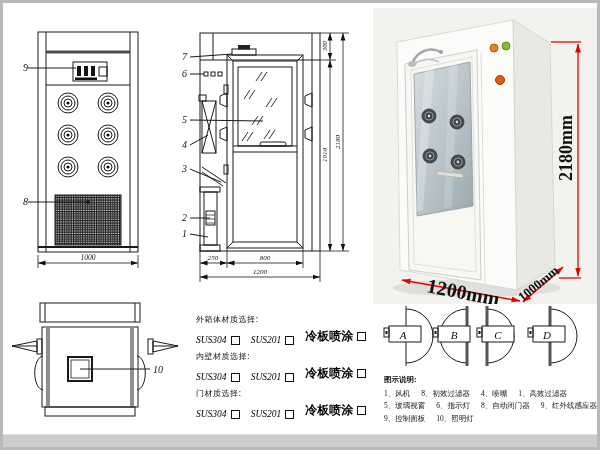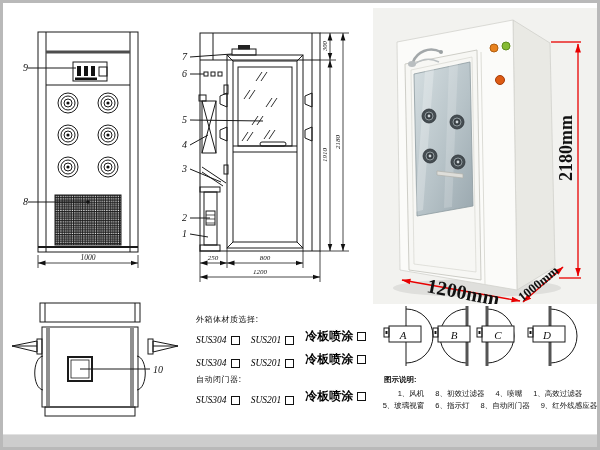--- a/index.html
+++ b/index.html
@@ -15,24 +15,24 @@
   
   .materials{left:196px;top:314px;width:178px;}
   .mat-title{font-family:"DejaVu Sans",sans-serif;font-size:8px;font-weight:normal;color:#111;
              margin:0 0 3px 0;letter-spacing:.5px;}
   .mat-row{display:flex;align-items:flex-end;margin:0 0 6px 0;font-style:italic;font-size:9.5px;}
   .mat-opt{display:flex;align-items:center;margin-right:11px;}
   .mat-opt:last-child{margin-right:0;}
   .cb{display:inline-block;width:7px;height:7px;border:1.4px solid #111;margin-left:4px;background:#fff;}
   .opt-cn{font-family:Liberation Sans, sans-serif;font-style:normal;font-size:12px;font-weight:bold;}
   
-  .legend{left:384px;top:374px;width:212px;font-family:Liberation Sans, sans-serif;
+  .legend{left:384px;top:374px;width:212px;font-family:Liberation Serif, serif;
           font-size:7.5px;color:#111;line-height:12.5px;}
   .legend-title{font-weight:bold;margin-bottom:1px;}
-  .legend-row{display:flex;flex-wrap:nowrap;justify-content:center;}
+  .legend-row{display:flex;flex-wrap:nowrap;}
   .legend-row span{margin-right:11px;white-space:nowrap;}
   .legend-row span:last-child{margin-right:0;}
 </style>
 </head>
 <body>
 
 <div class="stage">
   <div class="frame"></div>
   <div class="bottom-bar"></div>
 
@@ -344,37 +344,38 @@
             <span>SUS201</span>
             <span class="cb"></span>
           </span>
         <span class="mat-opt">
             <span class="opt-cn">冷板喷涂</span>
             <span class="cb"></span>
           </span>
       </div>
     </div>
     <div>
+      <div class="mat-title">内壁材质选择:</div>
       <div class="mat-row">
         <span class="mat-opt">
             <span>SUS304</span>
             <span class="cb"></span>
           </span>
         <span class="mat-opt">
             <span>SUS201</span>
             <span class="cb"></span>
           </span>
         <span class="mat-opt">
             <span class="opt-cn">冷板喷涂</span>
             <span class="cb"></span>
           </span>
       </div>
     </div>
     <div>
-      <div class="mat-title">自动闭门器:</div>
+      <div class="mat-title">门材质选择:</div>
       <div class="mat-row">
         <span class="mat-opt">
             <span>SUS304</span>
             <span class="cb"></span>
           </span>
         <span class="mat-opt">
             <span>SUS201</span>
             <span class="cb"></span>
           </span>
         <span class="mat-opt">
@@ -431,14 +432,18 @@
       <span>8、初效过滤器</span>
       <span>4、喷嘴</span>
       <span>1、高效过滤器</span>
     </div>
     <div class="legend-row">
       <span>5、玻璃视窗</span>
       <span>6、指示灯</span>
       <span>8、自动闭门器</span>
       <span>9、红外线感应器</span>
     </div>
+    <div class="legend-row">
+      <span>9、控制面板</span>
+      <span>10、照明灯</span>
+    </div>
   </div>
 </div>
 
 </body></html>

